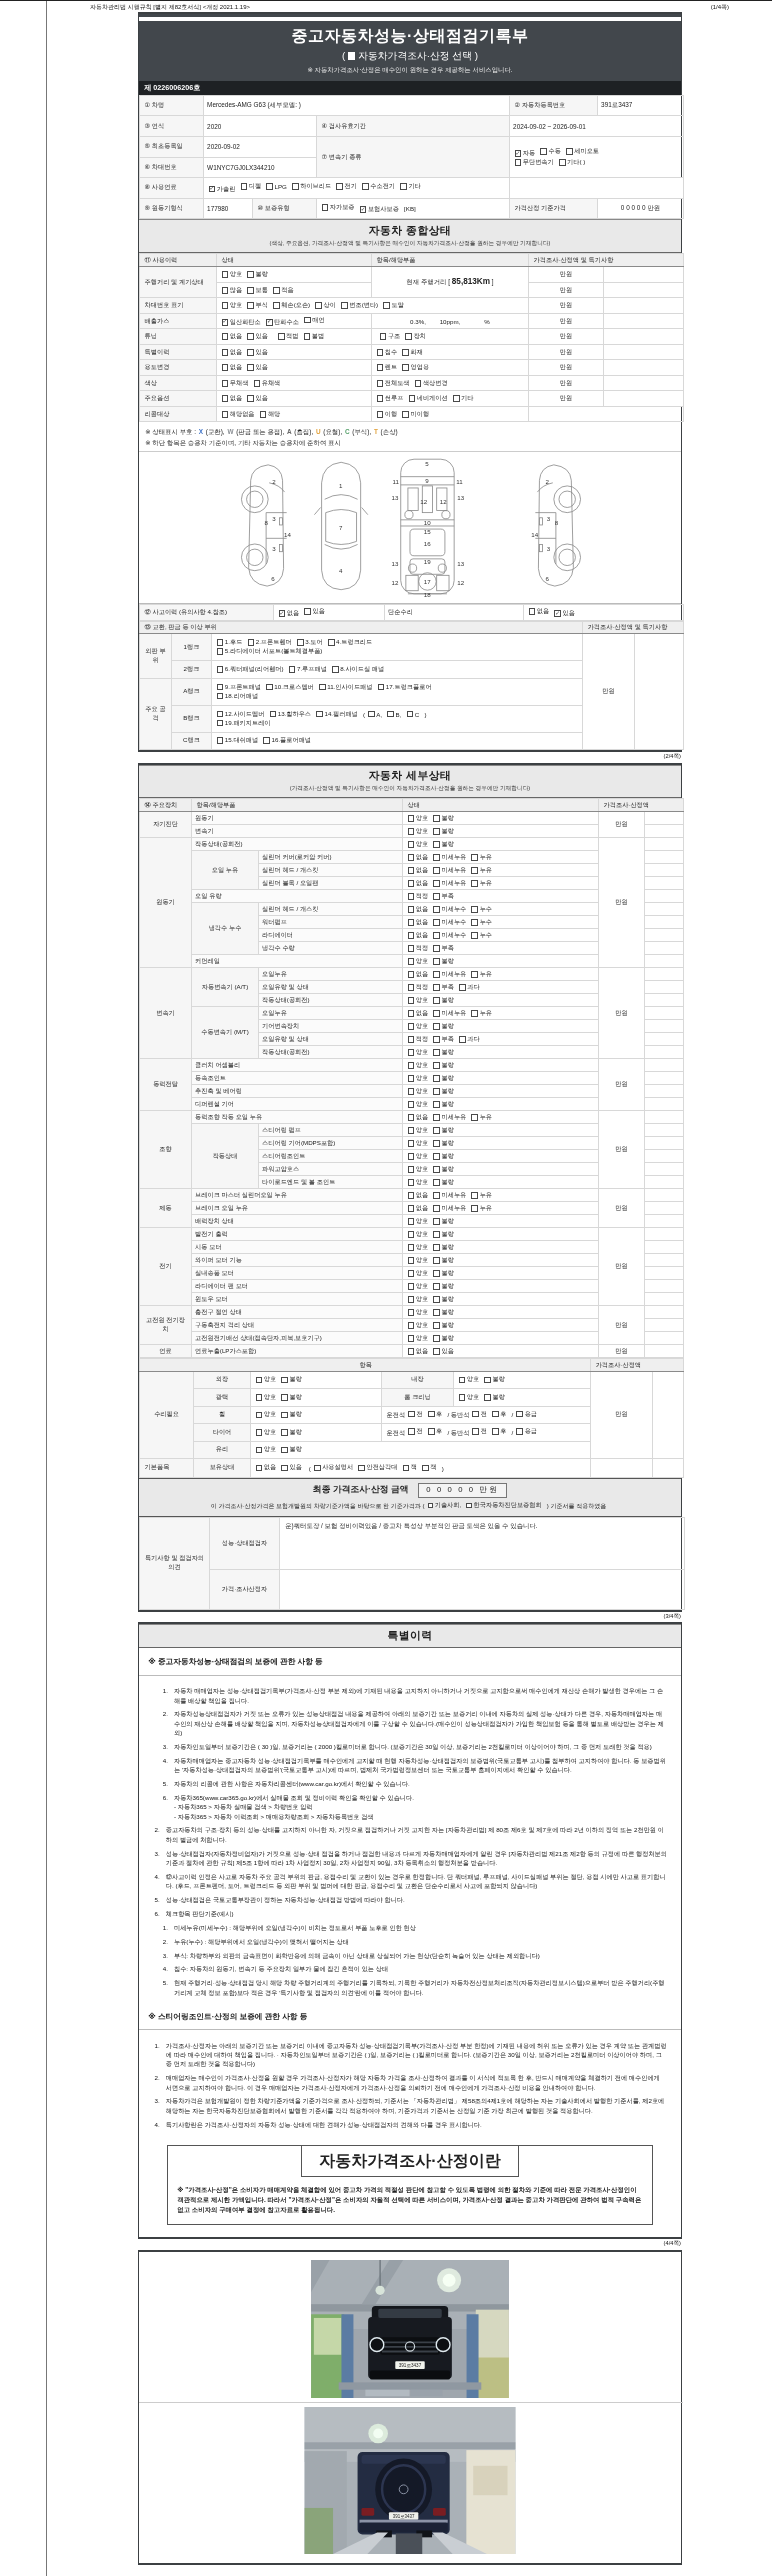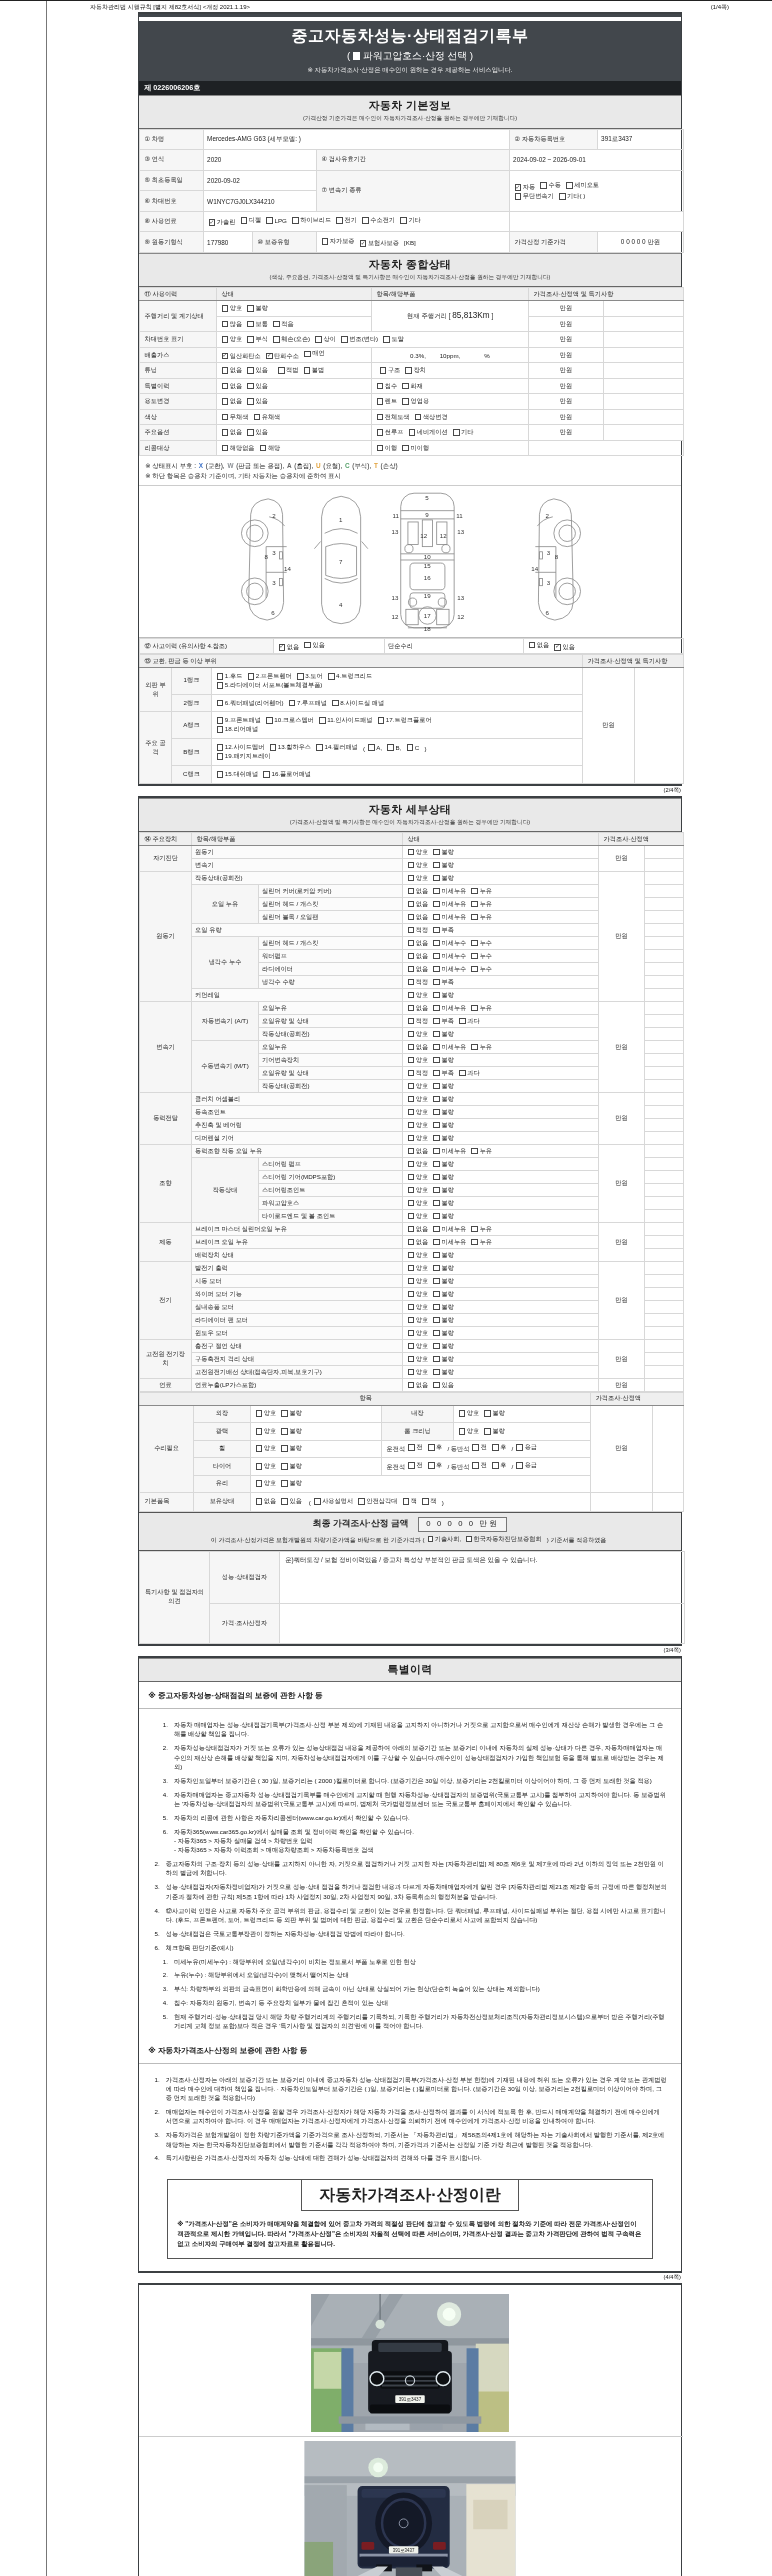--- a/index.html
+++ b/index.html
@@ -70,49 +70,45 @@
   .nli.ind1{margin-left:8.2px;}
   .defbox{margin:8.2px auto 7.2px auto;width:484px;border:0.5px solid #555;padding:0 0 6.2px 0;}
   .defbox .dtitle{width:216px;margin:-0.5px auto 5.2px auto;border:0.8px solid #555;text-align:center;
                   font-size:16px;font-weight:700;padding:4.6px 0;}
   .defbox .dbody{font-size:6.4px;line-height:1.6;padding:2.1px 9.3px;font-weight:600;}
   
   .photoarea{text-align:center;padding:5.2px 0 6.2px 0;}
   .photo{margin:3.1px auto;display:block;}
   .photodiv{border-top:0.5px solid #ccc;width:544px;margin:4.1px 0;}
   .mileage-pre{font-size:6.4px;}
-  .mileage-val{font-size:8.2px;font-weight:400;}
+  .mileage-val{font-size:8.2px;font-weight:700;}
 </style>
 </head>
 <body>
 
 <div class="edge"></div>
 
 <div class="topstrip">
   <span>자동차관리법 시행규칙 [별지 제82호서식] &lt;개정 2021.1.19&gt;</span>
   <span>(1/4쪽)</span>
 </div>
 
 <div class="sheet">
 
   <div class="pageblk">
     <div class="dkhead">
       <div class="wstrip"></div>
       <h1>중고자동차성능·상태점검기록부</h1>
       <div class="sub">
-        <span>(</span><span class="sq"></span><span>파워고압호스·산정 선택</span> <span>)</span>
+        <span>(</span><span class="sq"></span><span>자동차가격조사·산정 선택</span> <span>)</span>
       </div>
       <div class="note">※ 자동차가격조사·산정은 매수인이 원하는 경우 제공하는 서비스입니다.</div>
     </div>
     <div class="docno">제 0226006206호</div>
 
-    <div class="sect">
-      <div class="t">자동차 기본정보</div>
-      <div class="s">(가격산정 기준가격은 매수인이 자동차가격조사·산정을 원하는 경우에만 기재합니다)</div>
-    </div>
     <table>
         <colgroup>
           <col style="width: 64px;">
           <col style="width: 49px;">
           <col style="width: 64px;">
           <col style="width: 193px;">
           <col style="width: 88px;">
           <col style="width: 86px;">
         </colgroup>
         <tbody>
@@ -1424,21 +1420,21 @@
           </div>
           <div class="nli ind1">
             <span class="nnum">4.</span>
             <div class="ntxt">침수: 자동차의 원동기, 변속기 등 주요장치 일부가 물에 잠긴 흔적이 있는 상태</div>
           </div>
           <div class="nli ind1">
             <span class="nnum">5.</span>
             <div class="ntxt">현재 주행거리·성능·상태점검 당시 해당 차량 주행거리계의 주행거리를 기록하되, 기록한 주행거리가 자동차전산정보처리조직(자동차관리정보시스템)으로부터 받은 주행거리(주행거리계 교체 정보 포함)보다 적은 경우 '특기사항 및 점검자의 의견'란에 이를 적어야 합니다.</div>
           </div>
         </div>
-      <div class="nsubhead">※ 자동차가격조사·산정의 보증에 관한 사항 등</div>
+      <div class="nsubhead">※ 스티어링조인트·산정의 보증에 관한 사항 등</div>
       <div class="nlist">
           <div class="nli ind0">
             <span class="nnum">1.</span>
             <div class="ntxt">가격조사·산정자는 아래의 보증기간 또는 보증거리 이내에 중고자동차 성능·상태점검기록부(가격조사·산정 부분 한정)에 기재된 내용에 허위 또는 오류가 있는 경우 계약 또는 관계법령에 따라 매수인에 대하여 책임을 집니다. · 자동차인도일부터 보증기간은 (      )일, 보증거리는 (      )킬로미터로 합니다. (보증기간은 30일 이상, 보증거리는 2천킬로미터 이상이어야 하며, 그 중 먼저 도래한 것을 적용합니다)</div>
           </div>
           <div class="nli ind0">
             <span class="nnum">2.</span>
             <div class="ntxt">매매업자는 매수인이 가격조사·산정을 원할 경우 가격조사·산정자가 해당 자동차 가격을 조사·산정하여 결과를 이 서식에 적도록 한 후, 반드시 매매계약을 체결하기 전에 매수인에게 서면으로 고지하여야 합니다. 이 경우 매매업자는 가격조사·산정자에게 가격조사·산정을 의뢰하기 전에 매수인에게 가격조사·산정 비용을 안내하여야 합니다.</div>
           </div>
           <div class="nli ind0">

